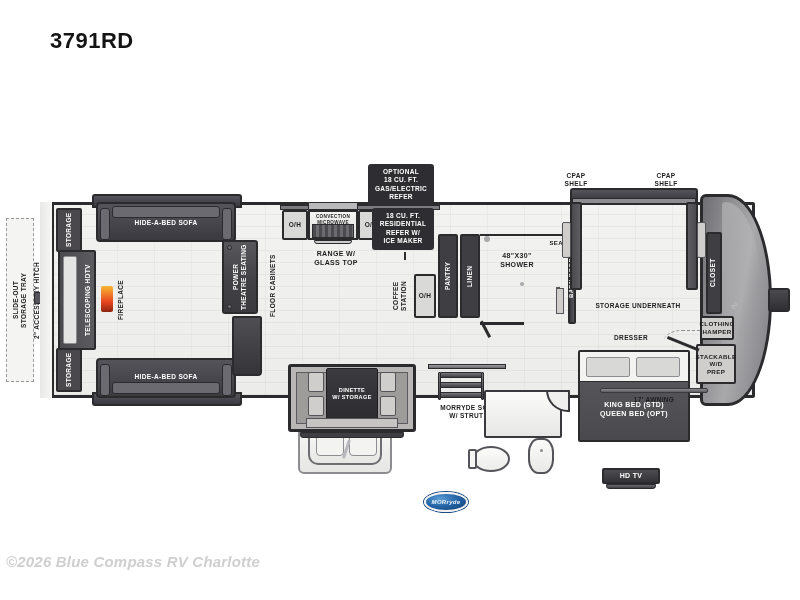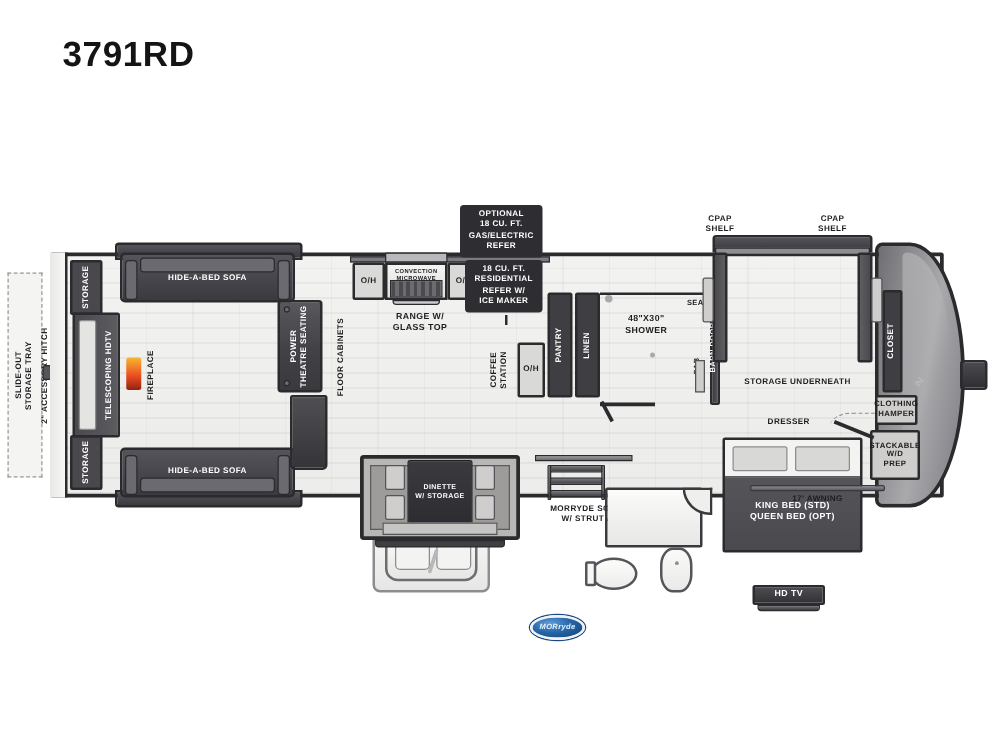--- a/index.html
+++ b/index.html
@@ -6,21 +6,21 @@
   html,body{
     width:800px; height:600px; overflow:hidden;
     background:#ffffff;
     font-family:"Liberation Sans", sans-serif;
   }
   #page-wrap{ position:relative; width:800px; height:600px; }
 
   
   #title{
     position:absolute; left:50px; top:28px;
-    font-size:28px; font-weight:bold; color:#141414;
+    font-size:22px; font-weight:bold; color:#141414;
     letter-spacing:.5px;
   }
 
   
   #footer{
     position:absolute; left:6px; top:553px;
     font-size:15px; font-weight:bold; font-style:italic;
     color:#cfcfcf; letter-spacing:.2px; white-space:nowrap;
   }
 
@@ -492,13 +492,14 @@
 PREP</div>
 
     <div class="ab" style="left:668px; top:186px; width:34px; height:3px; background:#2b2b2e; transform:rotate(22deg); transform-origin:left top;"></div>
     <div class="ab" style="left:664px; top:180px; width:36px; height:22px; border-top:1px dashed #8d8c90; border-radius:50% 0 0 0;"></div>
 
     <div class="ab" id="awning"></div>
     <div class="ext" style="left:608px; top:246px; width:92px;">17' AWNING</div>
 
   </div>
 
+  <div id="footer">©2026 Blue Compass RV Charlotte</div>
 </div>
 
 </body></html>

